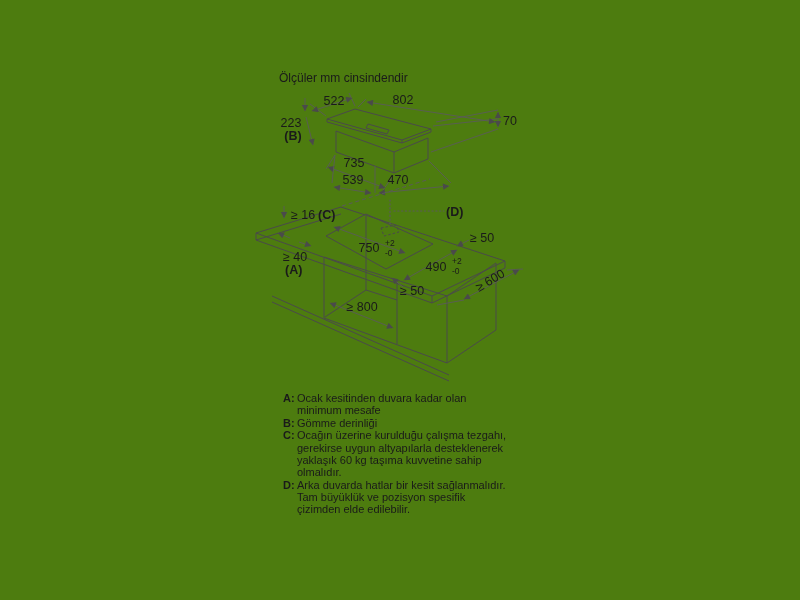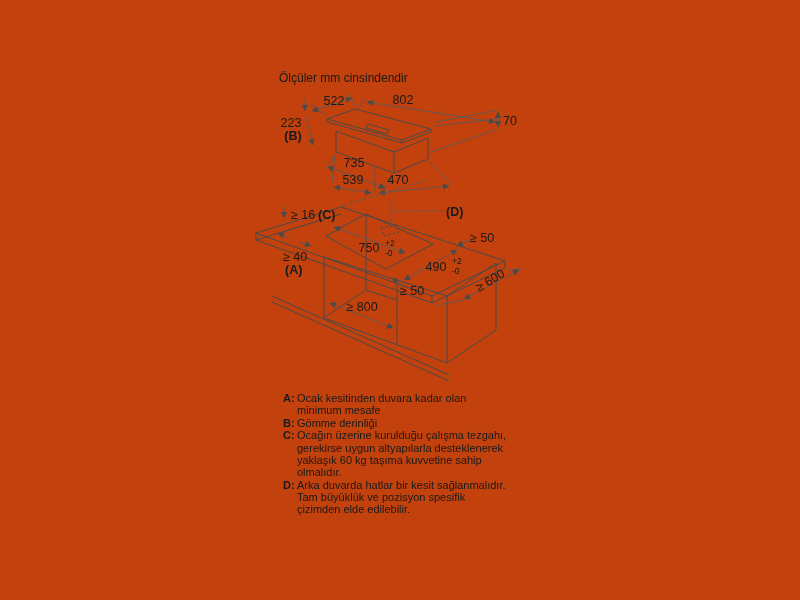--- a/index.html
+++ b/index.html
@@ -1,16 +1,16 @@
 <!DOCTYPE html>
 <html><head>
 <meta charset="utf-8">
 <style>
   html,body{margin:0;padding:0;background:#ffffff;}
-  .stage{position:relative;width:800px;height:600px;background:#c2410c;overflow:hidden;}
+  .stage{position:relative;width:800px;height:600px;background:#4d7c0f;overflow:hidden;}
   svg{display:block;}
   svg text{font-family:"Liberation Sans","DejaVu Sans",sans-serif;fill:#1a1a1a;}
   .dim{font-size:12.5px;}
   .tol{font-size:8.5px;}
   .ttl{font-size:12px;}
   .leg{font-size:11px;}
   .ref{font-weight:bold;}
   .ln{stroke:#4a4a4a;stroke-width:1;fill:none;}
   .thin{stroke:#5a5a5a;stroke-width:0.9;fill:none;}
   .dash{stroke:#5a5a5a;stroke-width:1;fill:none;stroke-dasharray:4 3;}

